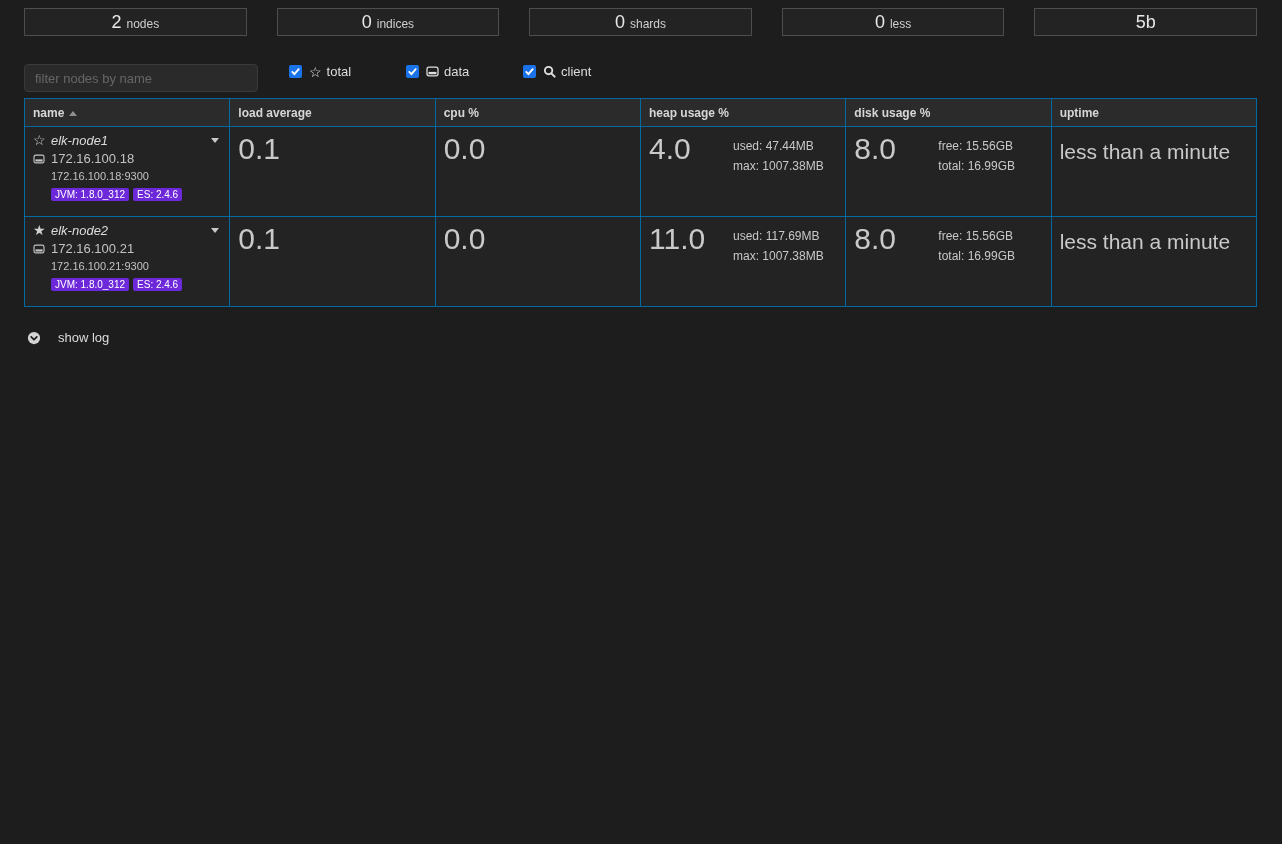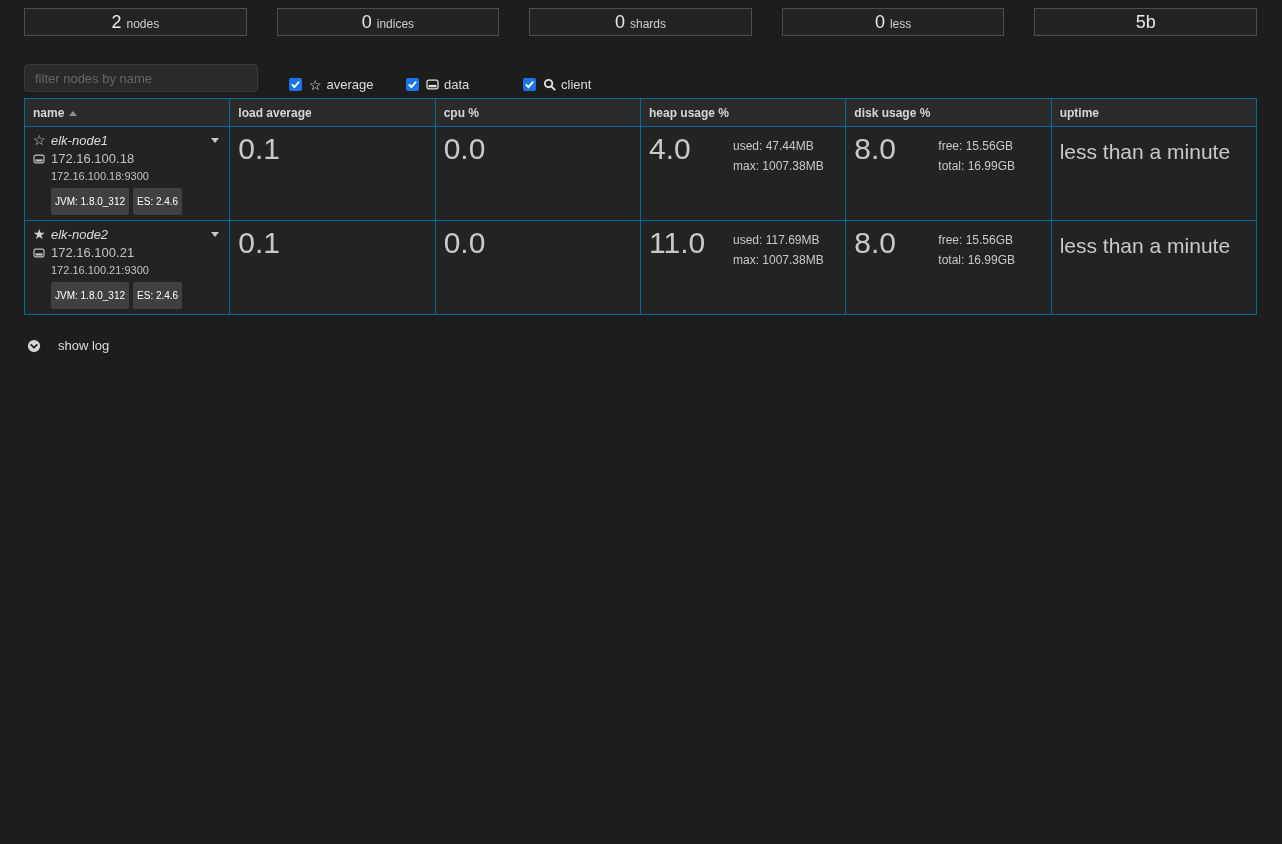--- a/index.html
+++ b/index.html
@@ -15,21 +15,21 @@
   .stats-row { display: flex; gap: 30px; padding: 8px 25px 0 24px; }
   .stat-box {
     flex: 1; height: 28px;
     border: 1px solid #4d4d4d; background: #232323;
     display: flex; align-items: center; justify-content: center; gap: 5px;
   }
   .stat-value { font-size: 18px; color: #e8e8e8; line-height: 1; }
   .stat-label { font-size: 12px; color: #cfcfcf; line-height: 1; padding-top: 3px; }
 
   
-  .filter-row { display: flex; align-items: flex-end; margin: 28px 24px 0 24px; height: 28px; }
+  .filter-row { display: flex; align-items: flex-start; margin: 28px 24px 0 24px; height: 28px; }
   .filter-input {
     width: 234px; height: 28px;
     background: #2a2a2a; border: 1px solid #3a3a3a; border-radius: 4px;
     color: #ddd; font-size: 13px; padding: 0 10px; outline: none;
     font-family: "Liberation Sans", sans-serif;
   }
   .filter-input::placeholder { color: #666; }
   .cb-group { display: flex; align-items: center; width: 117px; cursor: pointer; }
   .cb-group.first { margin-left: 31px; }
   .checkbox {
@@ -71,22 +71,22 @@
   .caret-down {
     position: absolute; right: 2px; top: 6px; width: 0; height: 0; cursor: pointer;
     border-left: 4px solid transparent; border-right: 4px solid transparent;
     border-top: 5px solid #c9c9c9;
   }
   .node-line2 { display: flex; align-items: center; color: #c3c3c3; font-size: 13px; margin-bottom: 4px; }
   .icon-col { width: 18px; flex-shrink: 0; display: inline-flex; align-items: center; }
   .node-line3 { color: #c3c3c3; font-size: 11px; padding-left: 18px; margin-bottom: 6px; }
   .badges { padding-left: 18px; display: flex; gap: 4px; }
   .badge {
-    background: #404040; color: #fff; font-size: 10px; line-height: 13px;
-    padding: 7px 4px; border-radius: 2px; white-space: nowrap;
+    background: #6d28d9; color: #fff; font-size: 10px; line-height: 13px;
+    padding: 0 4px; border-radius: 2px; white-space: nowrap;
   }
 
   
   .show-log { display: flex; align-items: center; gap: 17px; margin: 23px 24px 0 27px; color: #ddd; font-size: 13px; cursor: pointer; width: fit-content; }
 </style>
 </head>
 <body>
 
 <div class="stats-row">
   <div class="stat-box">
@@ -113,21 +113,21 @@
 <div class="filter-row">
   <input class="filter-input" type="text" placeholder="filter nodes by name" style="">
 
   <div class="cb-group first">
     <span class="checkbox">
       <svg width="11" height="11" viewBox="0 0 12 12">
           <path d="M2.5 6.5 L4.8 8.8 L9.5 3.4" stroke="#ffffff" stroke-width="2" fill="none" stroke-linecap="round"></path>
         </svg>
     </span>
     <span class="cb-icon">☆</span>
-    <span class="cb-label">average</span>
+    <span class="cb-label">total</span>
   </div>
 
   <div class="cb-group">
     <span class="checkbox">
       <svg width="11" height="11" viewBox="0 0 12 12">
           <path d="M2.5 6.5 L4.8 8.8 L9.5 3.4" stroke="#ffffff" stroke-width="2" fill="none" stroke-linecap="round"></path>
         </svg>
     </span>
     <span class="cb-icon">
       <svg width="13" height="11" viewBox="0 0 16 14">

